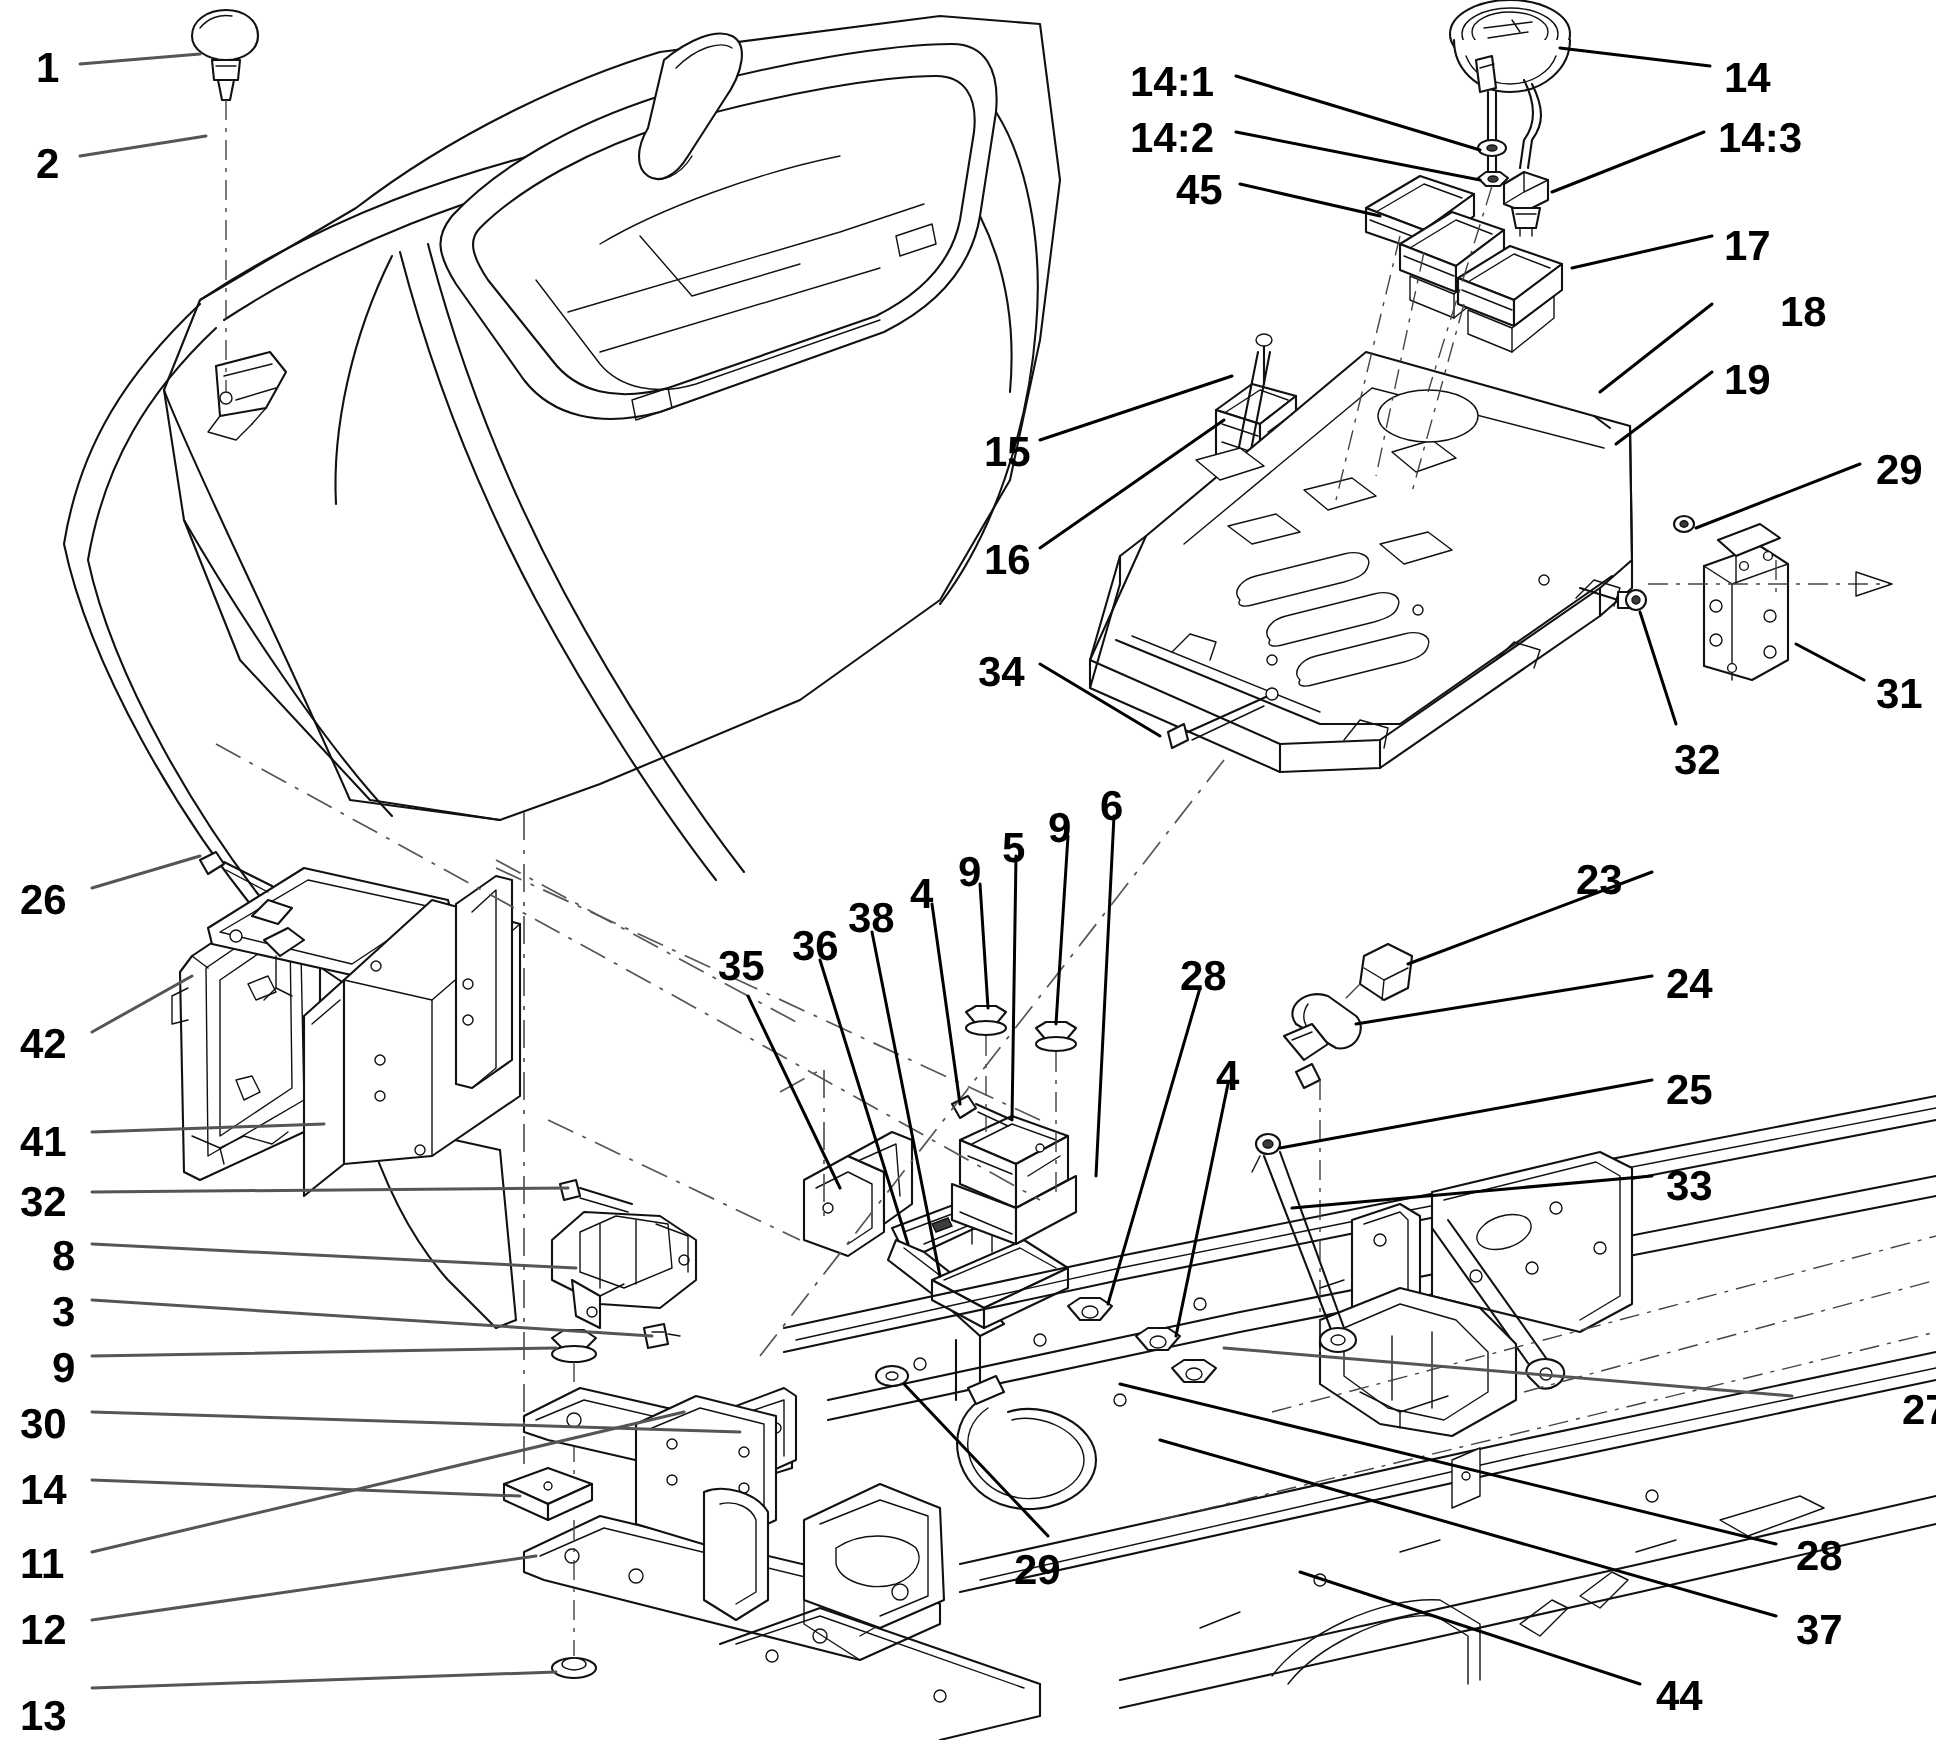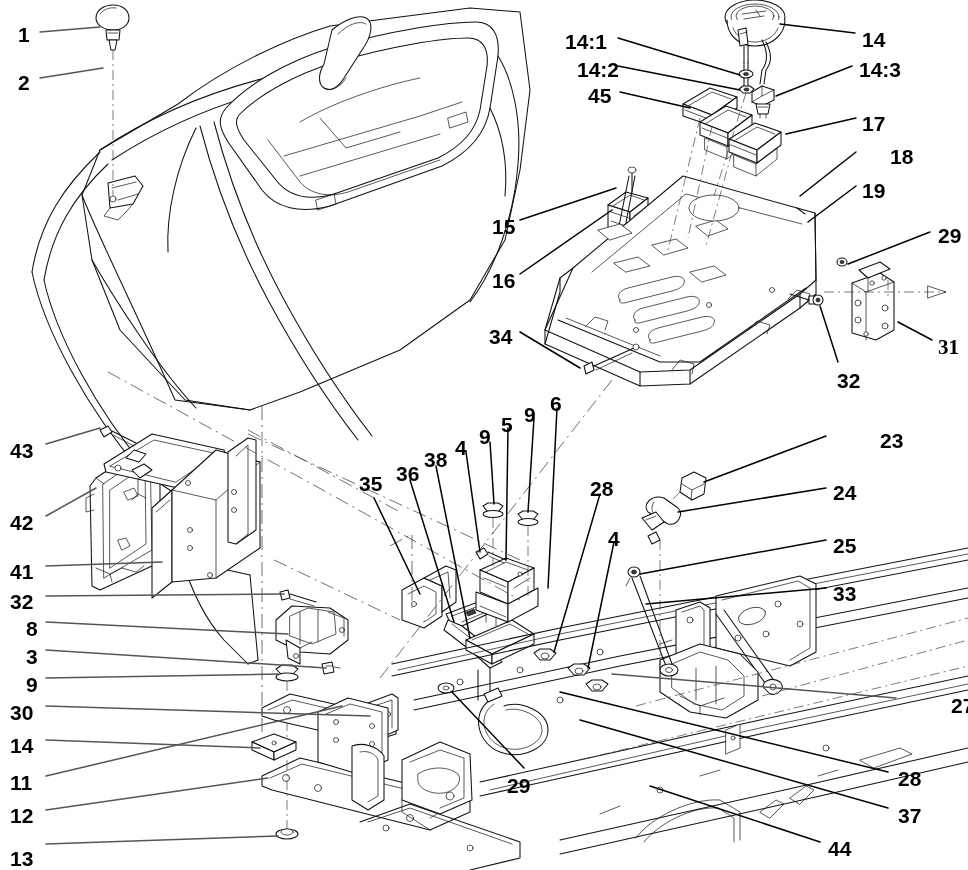--- a/index.html
+++ b/index.html
@@ -630,34 +630,34 @@
       <path class="leadg" d="M896,698 L 612,674"></path>
       <path class="lead" d="M888,772 L 560,692"></path>
       <path class="lead" d="M888,808 L 580,720"></path>
       <path class="lead" d="M820,842 L 650,786"></path>
     </g>
   </svg>
 
   <div class="callout" style="left:18px;top:24px;">1</div>
   <div class="callout" style="left:18px;top:72px;">2</div>
   <div class="callout" style="left:565px;top:31px;">14:1</div>
-  <div class="callout" style="left:565px;top:59px;margin-left:12px;">14:2</div>
+  <div class="callout" style="left:565px;top:59px;">14:2</div>
   <div class="callout" style="left:588px;top:85px;">45</div>
   <div class="callout" style="left:862px;top:29px;">14</div>
   <div class="callout" style="left:859px;top:59px;">14:3</div>
   <div class="callout" style="left:862px;top:113px;">17</div>
   <div class="callout" style="left:862px;top:146px;margin-left:28px;">18</div>
   <div class="callout" style="left:862px;top:180px;">19</div>
   <div class="callout" style="left:938px;top:225px;">29</div>
-  <div class="callout" style="left:938px;top:337px;font-family:Liberation Serif, serif;">31</div>
+  <div class="callout" style="left:938px;top:337px;">31</div>
   <div class="callout" style="left:837px;top:370px;">32</div>
   <div class="callout" style="left:492px;top:216px;">15</div>
   <div class="callout" style="left:492px;top:270px;">16</div>
   <div class="callout" style="left:489px;top:326px;">34</div>
-  <div class="callout" style="left:10px;top:440px;">43</div>
+  <div class="callout" style="left:10px;top:440px;">26</div>
   <div class="callout" style="left:10px;top:512px;">42</div>
   <div class="callout" style="left:10px;top:561px;">41</div>
   <div class="callout" style="left:10px;top:591px;">32</div>
   <div class="callout" style="left:26px;top:618px;">8</div>
   <div class="callout" style="left:26px;top:646px;">3</div>
   <div class="callout" style="left:26px;top:674px;">9</div>
   <div class="callout" style="left:10px;top:702px;">30</div>
   <div class="callout" style="left:10px;top:735px;">14</div>
   <div class="callout" style="left:10px;top:772px;">11</div>
   <div class="callout" style="left:10px;top:805px;">12</div>
@@ -666,21 +666,21 @@
   <div class="callout" style="left:396px;top:463px;">36</div>
   <div class="callout" style="left:424px;top:449px;">38</div>
   <div class="callout" style="left:455px;top:437px;">4</div>
   <div class="callout" style="left:479px;top:426px;">9</div>
   <div class="callout" style="left:501px;top:414px;">5</div>
   <div class="callout" style="left:524px;top:404px;">9</div>
   <div class="callout" style="left:550px;top:393px;">6</div>
   <div class="callout" style="left:590px;top:478px;">28</div>
   <div class="callout" style="left:608px;top:528px;">4</div>
   <div class="callout" style="left:507px;top:775px;">29</div>
-  <div class="callout" style="left:880px;top:430px;">23</div>
+  <div class="callout" style="left:788px;top:430px;">23</div>
   <div class="callout" style="left:833px;top:482px;">24</div>
   <div class="callout" style="left:833px;top:535px;">25</div>
   <div class="callout" style="left:833px;top:583px;">33</div>
   <div class="callout" style="left:951px;top:695px;">27</div>
   <div class="callout" style="left:898px;top:768px;">28</div>
   <div class="callout" style="left:898px;top:805px;">37</div>
   <div class="callout" style="left:828px;top:838px;">44</div>
 
 </div>
 

